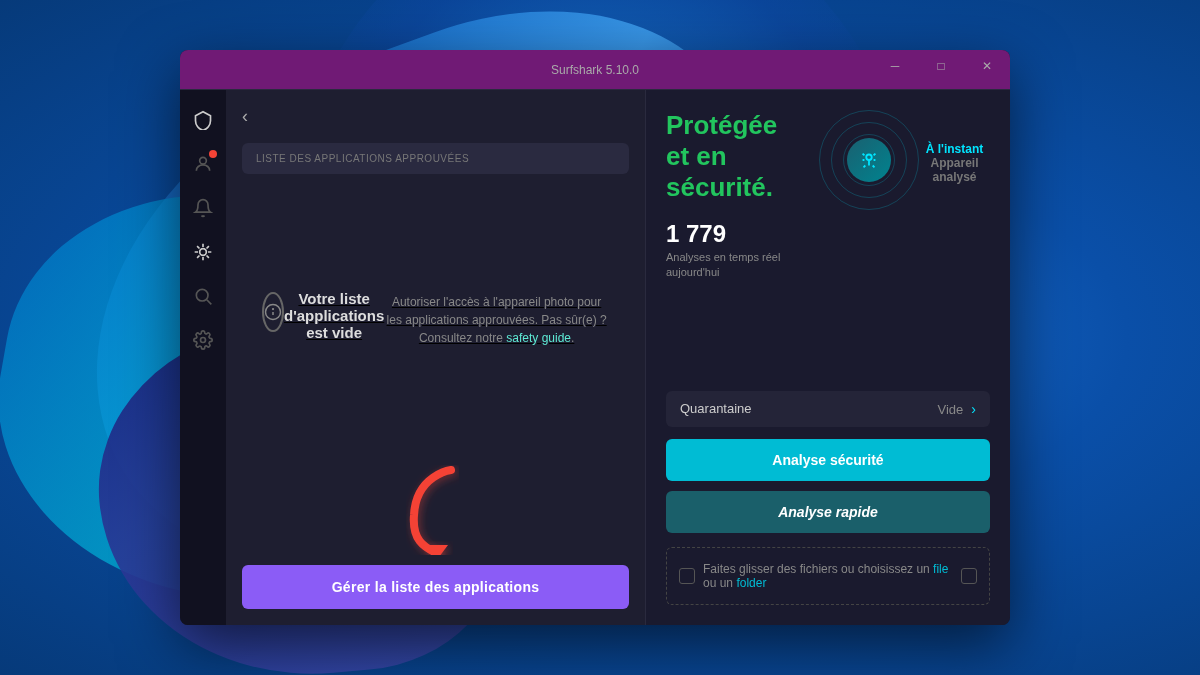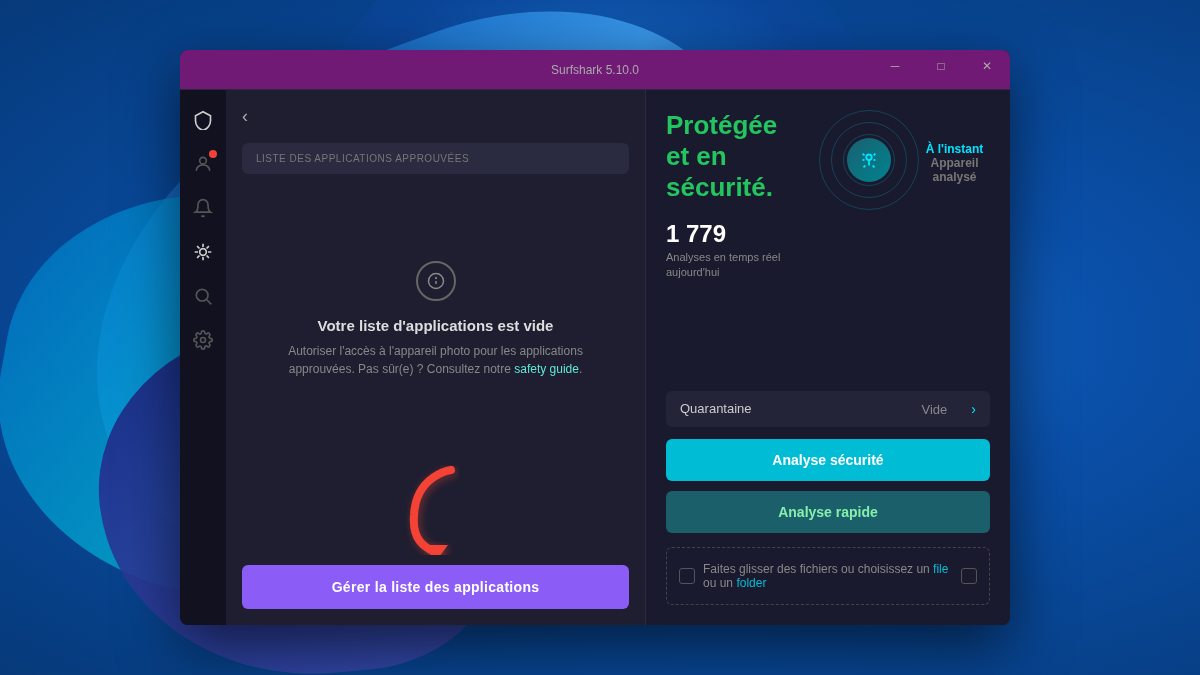--- a/index.html
+++ b/index.html
@@ -189,25 +189,26 @@
       padding: 10px 14px;
       font-size: 10px;
       color: #777;
       letter-spacing: 0.5px;
       margin-bottom: 20px;
     }
 
     .empty-state {
       flex: 1;
       display: flex;
-      flex-direction: column;
+      flex-direction: row;
       align-items: center;
       justify-content: center;
       text-align: center;
       padding: 20px;
+      text-decoration: underline;
     }
     .info-circle {
       width: 40px;
       height: 40px;
       border: 2px solid #666;
       border-radius: 50%;
       display: flex;
       align-items: center;
       justify-content: center;
       margin-bottom: 16px;
@@ -341,37 +342,37 @@
     .quarantine-row {
       display: flex;
       justify-content: space-between;
       padding: 10px 14px;
       background: #242438;
       border-radius: 6px;
       margin-bottom: 12px;
       cursor: pointer;
     }
     .q-label { font-size: 13px; color: #ccc; }
-    .q-right { display: flex; align-items: center; gap: 24px; }
+    .q-right { display: flex; align-items: center; gap: 8px; }
     .q-vide { font-size: 13px; color: #888; }
     .q-arrow { font-size: 14px; color: #00e5ff; }
 
     
     .action-btn {
       width: 100%;
       border: none;
       border-radius: 6px;
       padding: 13px;
       font-size: 14px;
       font-weight: 600;
       cursor: pointer;
       margin-bottom: 10px;
     }
     .btn-full { background: #00bcd4; color: #fff; }
-    .btn-rapid { background: #1a5f6a; color: #86efac; }
+    .btn-rapid { background: #1a5f6a; color: #ffffff; font-style: italic; }
 
     
     .drop-zone {
       border: 1.5px dashed #444;
       border-radius: 6px;
       padding: 14px 12px;
       display: flex;
       align-items: center;
       gap: 8px;
       margin-top: 4px;

